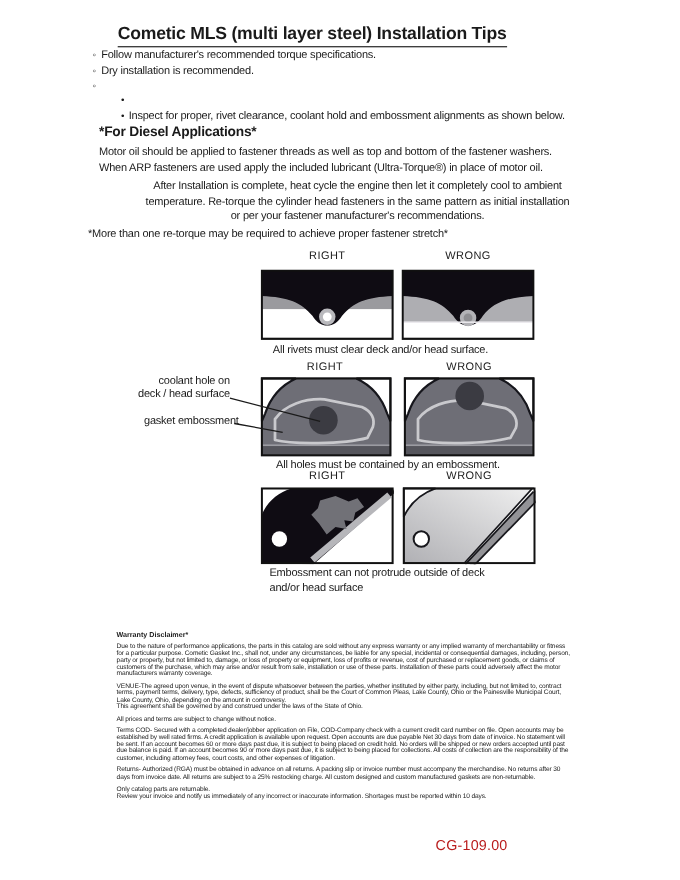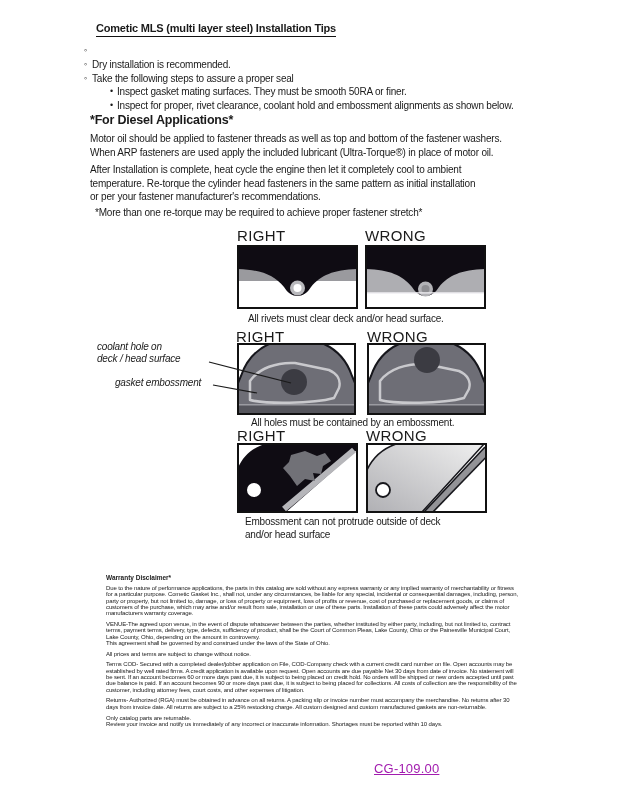--- a/index.html
+++ b/index.html
@@ -1,63 +1,62 @@
 <!DOCTYPE html>
 <html><head>
 <meta charset="utf-8">
 <style>
   html,body{margin:0;padding:0;background:#fff;}
   .page{position:relative;width:618px;height:800px;background:#ffffff;overflow:hidden;
         font-family:"Liberation Sans", sans-serif;color:#1a1a1a;}
   .abs{position:absolute;}
-  .title{left:96px;top:22px;font-size:11px;font-weight:bold;letter-spacing:-0.2px;
+  .title{left:107px;top:22px;font-size:16px;font-weight:bold;letter-spacing:-0.2px;
          border-bottom:1.5px solid #111;padding-bottom:2px;white-space:nowrap;}
   .bullets{left:84px;top:44px;width:470px;font-size:10px;letter-spacing:-0.2px;line-height:13.8px;}
   .brow{display:flex;align-items:flex-start;}
   .bmark{width:8px;flex:0 0 8px;font-size:9px;line-height:13.8px;}
   .sub{margin-left:26px;}
   .sub .bmark{width:7px;flex:0 0 7px;}
   .diesel-h{left:90px;top:113px;font-size:12.5px;font-weight:bold;letter-spacing:-0.2px;}
   .para{font-size:10px;letter-spacing:-0.2px;line-height:13.5px;white-space:pre-line;}
   .p1{left:90px;top:132px;width:470px;}
-  .p2{left:90px;top:163px;width:470px;}
-  .p3{left:95px;top:206px;width:470px;}
-  .rw{font-size:15px;letter-spacing:0.4px;text-align:left;width:121px;}
+  .p2{left:90px;top:163px;width:470px;text-align:center;}
+  .p3{left:80px;top:206px;width:470px;}
+  .rw{font-size:10px;letter-spacing:0.4px;text-align:center;width:121px;}
   .caption{font-size:10px;letter-spacing:-0.2px;line-height:12.5px;white-space:pre-line;margin-left:11px;}
   .dbox{display:block;}
-  .annot{font-size:10px;letter-spacing:-0.2px;line-height:12px;text-align:left;
-         width:112px;white-space:pre-line;font-style:italic;}
+  .annot{font-size:10px;letter-spacing:-0.2px;line-height:12px;text-align:right;
+         width:112px;white-space:pre-line;}
   .warranty{left:106px;top:574px;width:414px;color:#222;}
   .warranty .wh{font-size:6.5px;font-weight:bold;margin-bottom:4px;}
   .warranty p{font-size:6px;line-height:6.3px;letter-spacing:-0.12px;margin:0 0 4.5px 0;
               white-space:pre-line;}
-  .pagenum{left:374px;top:761px;font-size:13px;letter-spacing:0.2px;color:#a21caf;text-decoration:underline;}
+  .pagenum{left:396px;top:761px;font-size:13px;letter-spacing:0.2px;color:#b91c1c;}
 </style>
 </head>
 <body>
 
 <div class="page">
 
   <div class="abs title">Cometic MLS (multi layer steel) Installation Tips</div>
 
   <div class="abs bullets">
     <div class="brow">
       <span class="bmark">◦</span>
+      <span>Follow manufacturer's recommended torque specifications.</span>
     </div>
     <div class="brow">
       <span class="bmark">◦</span>
       <span>Dry installation is recommended.</span>
     </div>
     <div class="brow">
       <span class="bmark">◦</span>
-      <span>Take the following steps to assure a proper seal</span>
     </div>
     <div class="brow sub">
       <span class="bmark">•</span>
-      <span>Inspect gasket mating surfaces.  They must be smooth 50RA or finer.</span>
     </div>
     <div class="brow sub">
       <span class="bmark">•</span>
       <span>Inspect for proper, rivet clearance, coolant hold and embossment alignments as shown below.</span>
     </div>
   </div>
 
   <div class="abs diesel-h">*For Diesel Applications*</div>
   <div class="abs para p1">Motor oil should be applied to fastener threads as well as top and bottom of the fastener washers.
 When ARP fasteners are used apply the included lubricant (Ultra-Torque®) in place of motor oil.</div>
@@ -88,21 +87,21 @@
     <rect x="1" y="1" width="119" height="62" fill="none" stroke="#111" stroke-width="2"></rect>
   </svg>
 
   <div class="abs caption" style="left:237px;top:313px;">All rivets must clear deck and/or head surface.</div>
 
   <div class="abs rw" style="left:236px;top:328px;width:119px;">RIGHT</div>
   <div class="abs rw" style="left:367px;top:328px;width:119px;">WRONG</div>
 
   <div class="abs annot" style="left:97px;top:341px;">coolant hole on
 deck / head surface</div>
-  <div class="abs annot" style="left:115px;top:377px;">gasket embossment</div>
+  <div class="abs annot" style="left:105px;top:377px;">gasket embossment</div>
 
   <svg class="abs dbox" style="left:237px;top:343px;" width="119" height="72" viewBox="0 0 119 72">
     <rect x="0" y="0" width="119" height="72" fill="#6e6e76"></rect>
     <rect x="1" y="62" width="117" height="9" fill="#55555c"></rect>
     <rect x="1" y="61" width="117" height="1.5" fill="#9b9ba1"></rect>
     <path d="M13,57 V38 C22,25 40,19 58,20 L92,27 C101,31 104,38 102,45 L97,55 C75,61 28,61 13,57 Z" fill="none" stroke="#c9c9cd" stroke-width="2.5" stroke-linejoin="round"></path>
     <circle cx="57" cy="39" r="13" fill="#3b3b42"></circle>
     <path d="M1,1 H32 C19,7 9,18 4,33 L1,40 Z" fill="#ffffff" stroke="#16161c" stroke-width="2"></path>
     <path d="M118,1 H87 C100,7 110,18 115,33 L118,40 Z" fill="#ffffff" stroke="#16161c" stroke-width="2"></path>
     <rect x="1" y="1" width="117" height="70" fill="none" stroke="#111" stroke-width="2"></rect>

